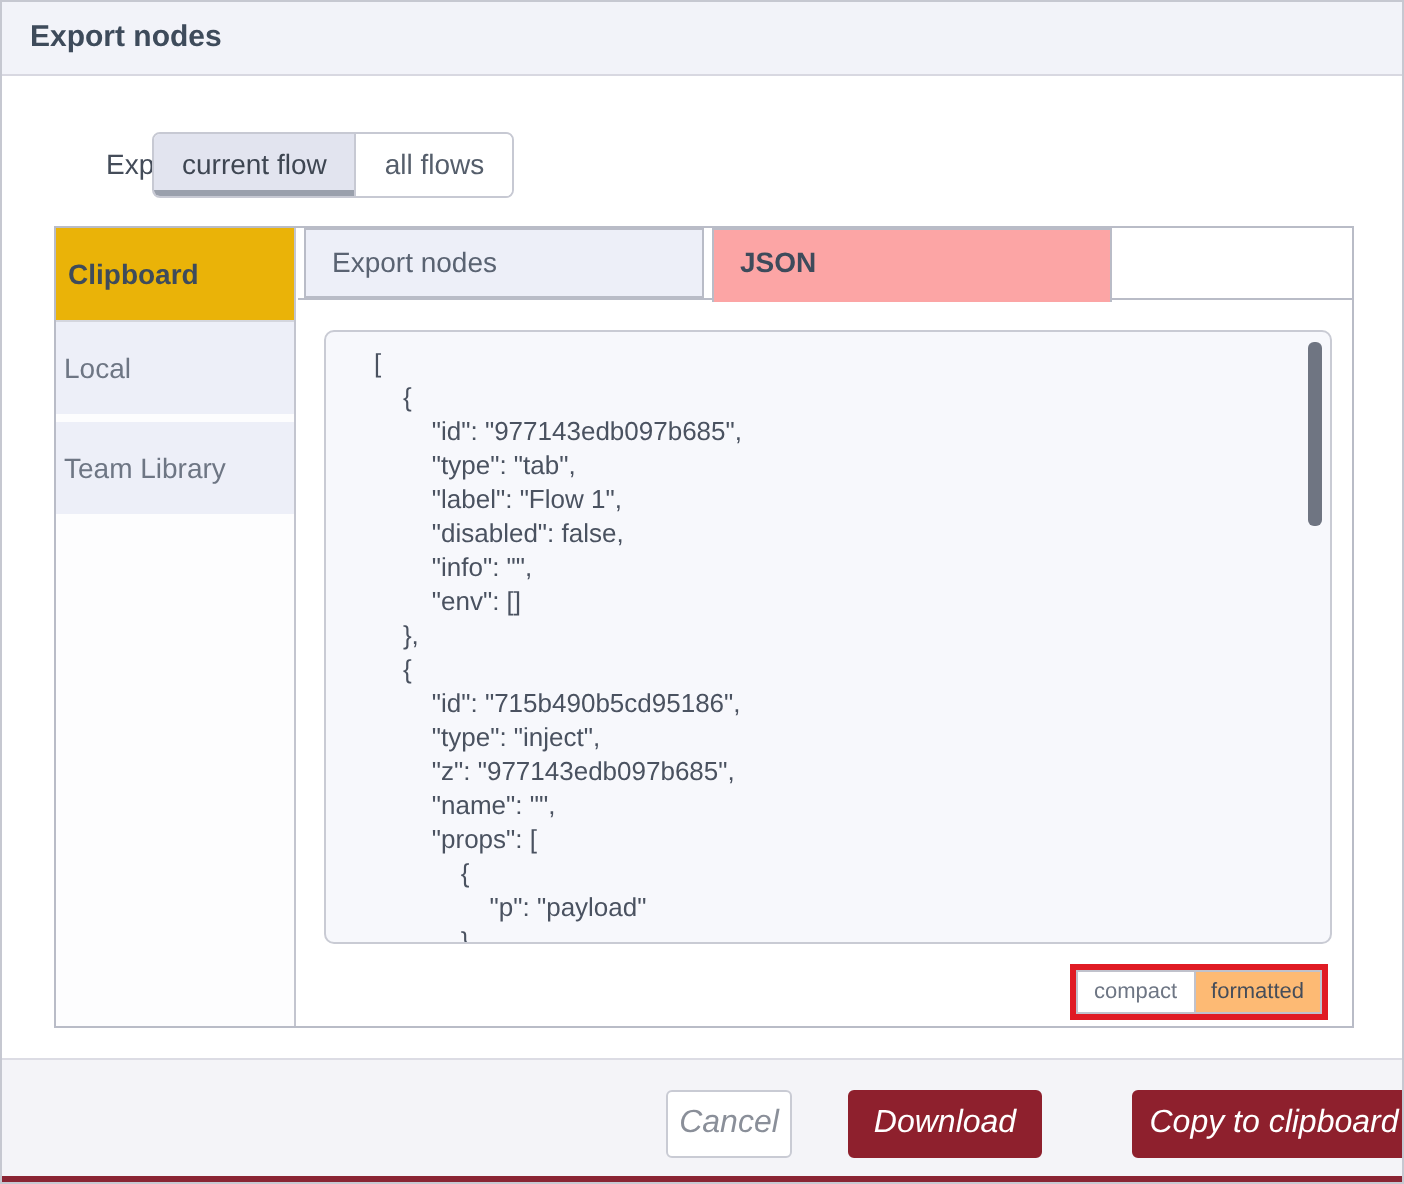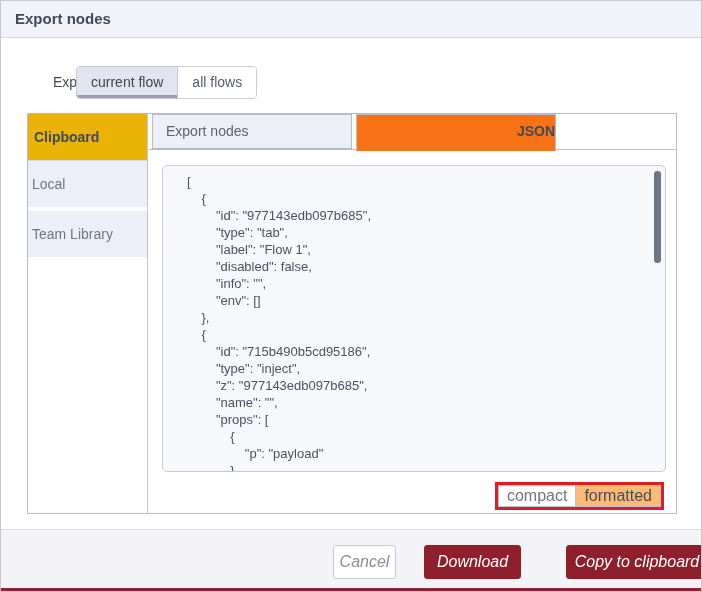--- a/index.html
+++ b/index.html
@@ -62,23 +62,23 @@
     border-bottom:1px solid #b9bcc7; background:#fff;
   }
   .tab {
     position:absolute; top:0; width:200px; height:35px;
     font-size:14px; line-height:33px; padding-left:13px; cursor:pointer;
   }
   .tab.inactive {
     left:3px; background:#edeff8; border:1px solid #b9bcc7; color:#5a6372;
   }
   .tab.active {
-    left:207px; height:37px; background:#f97316;
+    left:207px; height:37px; background:#fca5a5;
     border:1px solid #b9bcc7; border-bottom:none;
-    font-weight:bold; color:#3e4b5b; z-index:2;text-align:right;
+    font-weight:bold; color:#3e4b5b; z-index:2;
   }
   .content {
     position:absolute; left:121px; top:37px; right:0; bottom:0; background:#fff;
   }
   .json-area {
     position:absolute; left:13px; top:14px; width:504px; height:307px;
     background:#f7f8fc; border:1px solid #c9cbd4; border-radius:5px;
     overflow:hidden;
   }
   .json-area pre {
@@ -89,21 +89,21 @@
   }
   .scroll-thumb {
     position:absolute; right:4px; top:5px; width:7px; height:92px;
     background:#6f7582; border-radius:3px; cursor:pointer;
   }
   .fmt-wrap {
     position:absolute; right:12px; bottom:3px;
     border:3px solid #e01b24; display:inline-flex; background:#fff;
   }
   .fmt-btn {
-    font-size:16px; line-height:16px; padding:2px 8px;
+    font-size:11px; line-height:16px; padding:2px 8px;
     border:1px solid #c0c2cc; color:#6e7684; background:#fff; cursor:pointer;
     white-space:nowrap;
   }
   .fmt-btn + .fmt-btn { border-left:none; }
   .fmt-btn.selected { background:#fdba74; color:#454d5a; }
   
   .footer {
     position:absolute; left:0; top:528px; width:700px; height:59px;
     background:#f4f4f8; border-top:1px solid #dcdce4;
   }

